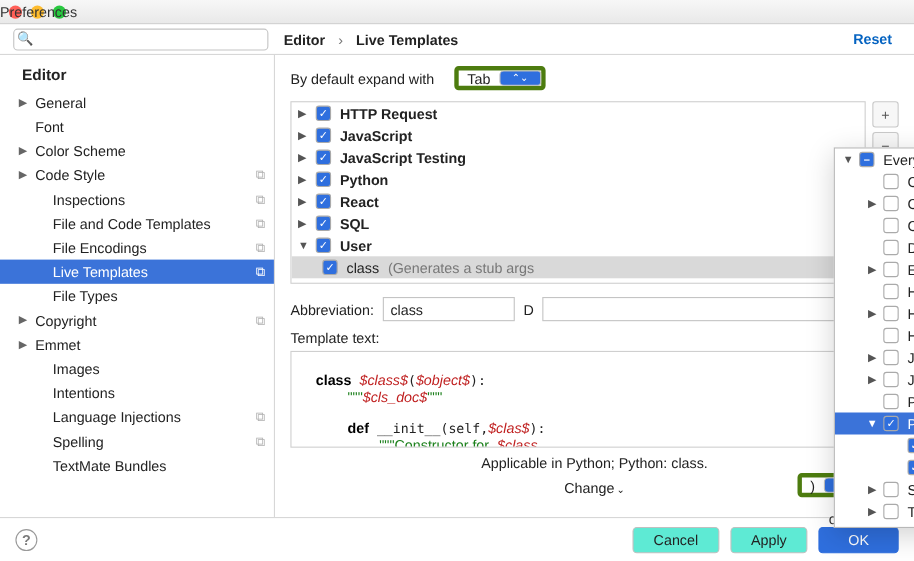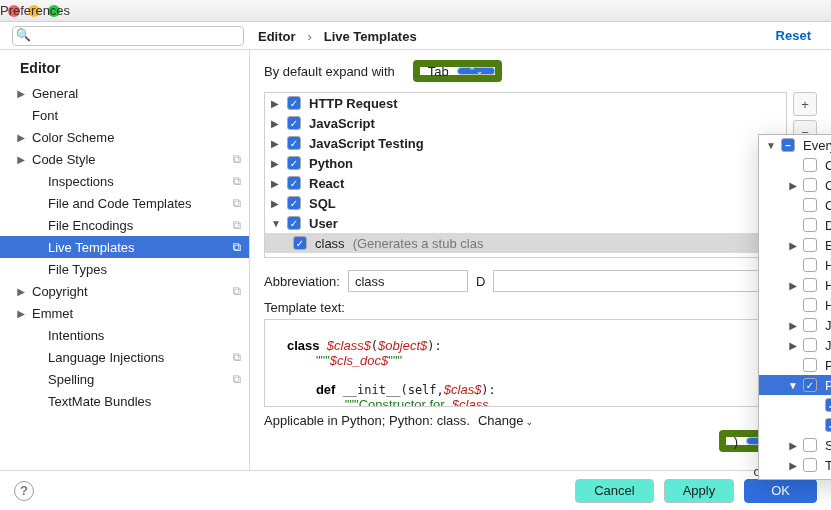--- a/index.html
+++ b/index.html
@@ -42,21 +42,21 @@
   .side-item.depth2 .exp { margin-left:30px; }
   .side-item .lbl { margin-left:4px; }
   .side-item.noexp .exp { visibility:hidden; }
   .side-item.selected { background:var(--sel); }
   .side-item.selected .lbl, .side-item.selected .exp, .side-item.selected .dup { color:#fff; }
   .side-item .dup { margin-left:auto; color:#b0b0b0; font-size:12px; }
 
   
   .content-inner { padding:10px 14px 0 14px; position:relative; }
   .row1 { display:flex; align-items:center; gap:18px; margin-bottom:10px;}
-  .select { display:inline-flex; align-items:center; border:7px solid #4d7c0f; border-radius:4px; height:22px; background:#fff;}
+  .select { display:inline-flex; align-items:center; border:4px solid #4d7c0f; border-radius:4px; height:22px; background:#fff;}
   .select .val { padding:0 8px; }
   .select .btn { width:20px; height:100%; background:var(--blue); border-top-right-radius:3px; border-bottom-right-radius:3px;
                  display:flex; align-items:center; justify-content:center; color:#fff; font-size:9px;}
   .templates-box { border:1px solid #cfcfcf; height:166px; overflow:hidden; background:#fff; margin-bottom:12px;}
   .tmpl-row { display:flex; align-items:center; height:20px; padding-left:6px; gap:4px;}
   .tmpl-row .tri { width:12px; font-size:10px; color:#555;}
   .tmpl-row .cb { width:14px; height:14px; border:1px solid #aaa; border-radius:3px; background:var(--blue);
                   display:flex; align-items:center; justify-content:center; color:#fff; font-size:10px;}
   .tmpl-row .cb::after{content:"✓";}
   .tmpl-row.level2 { padding-left:28px; }
@@ -69,21 +69,21 @@
   .txt { border:1px solid #c4c4c4; height:22px; padding:0 6px; background:#fff;}
   .txt.abbr { width:120px;}
   .txt.desc { flex:1; min-width:0;}
 
   .code { border:1px solid #cfcfcf; background:#fff; font-family:Menlo,Monaco,Consolas,monospace;
           font-size:12px; padding:4px 6px; white-space:pre; height:88px; overflow:hidden; position:relative;}
   .kw { color:#000; font-weight:600; }
   .var { color:#c02020; font-style:italic; }
   .str { color:#1a7f1a; }
 
-  .applicable { display:flex; align-items:center; gap:8px; margin-top:6px;}
+  .applicable { display:flex; align-items:center; gap:8px; margin-top:6px;flex-direction:column;}
   .applicable .chg { color:var(--link); }
   .applicable .chg .car{font-size:9px; margin-left:2px;}
 
   
   .tools { position:absolute; right:14px; top:42px; width:24px; display:flex; flex-direction:column; gap:4px;}
   .tools .tb { width:24px; height:24px; border:1px solid #c9c9c9; background:#f7f7f7; border-radius:3px;
                display:flex; align-items:center; justify-content:center; color:#555; font-size:13px;}
   .tools .tb.disabled{ color:#bbb; }
 
   
@@ -190,20 +190,24 @@
           <span class="exp">▶</span>
           <span class="lbl">Copyright</span>
           <span class="dup">⧉</span>
         </div>
         <div class="side-item depth1">
           <span class="exp">▶</span>
           <span class="lbl">Emmet</span>
         </div>
         <div class="side-item depth2 noexp">
           <span class="exp">▶</span>
+          <span class="lbl">Images</span>
+        </div>
+        <div class="side-item depth2 noexp">
+          <span class="exp">▶</span>
           <span class="lbl">Intentions</span>
         </div>
         <div class="side-item depth2 noexp">
           <span class="exp">▶</span>
           <span class="lbl">Language Injections</span>
           <span class="dup">⧉</span>
         </div>
         <div class="side-item depth2 noexp">
           <span class="exp">▶</span>
           <span class="lbl">Spelling</span>
@@ -260,21 +264,21 @@
               <span class="name">SQL</span>
             </div>
             <div class="tmpl-row">
               <span class="tri">▼</span>
               <span class="cb"></span>
               <span class="name">User</span>
             </div>
             <div class="tmpl-row level2 selrow">
               <span class="cb"></span>
               <span class="name">class</span>
-              <span class="desc">(Generates a stub clas</span>
+              <span class="desc">(Generates a stub args</span>
             </div>
           </div>
       </div>
 
       <div class="tools">
         <div class="tb">+</div>
         <div class="tb">−</div>
         <div class="tb">⧉</div>
         <div class="tb disabled">↶</div>
       </div>

